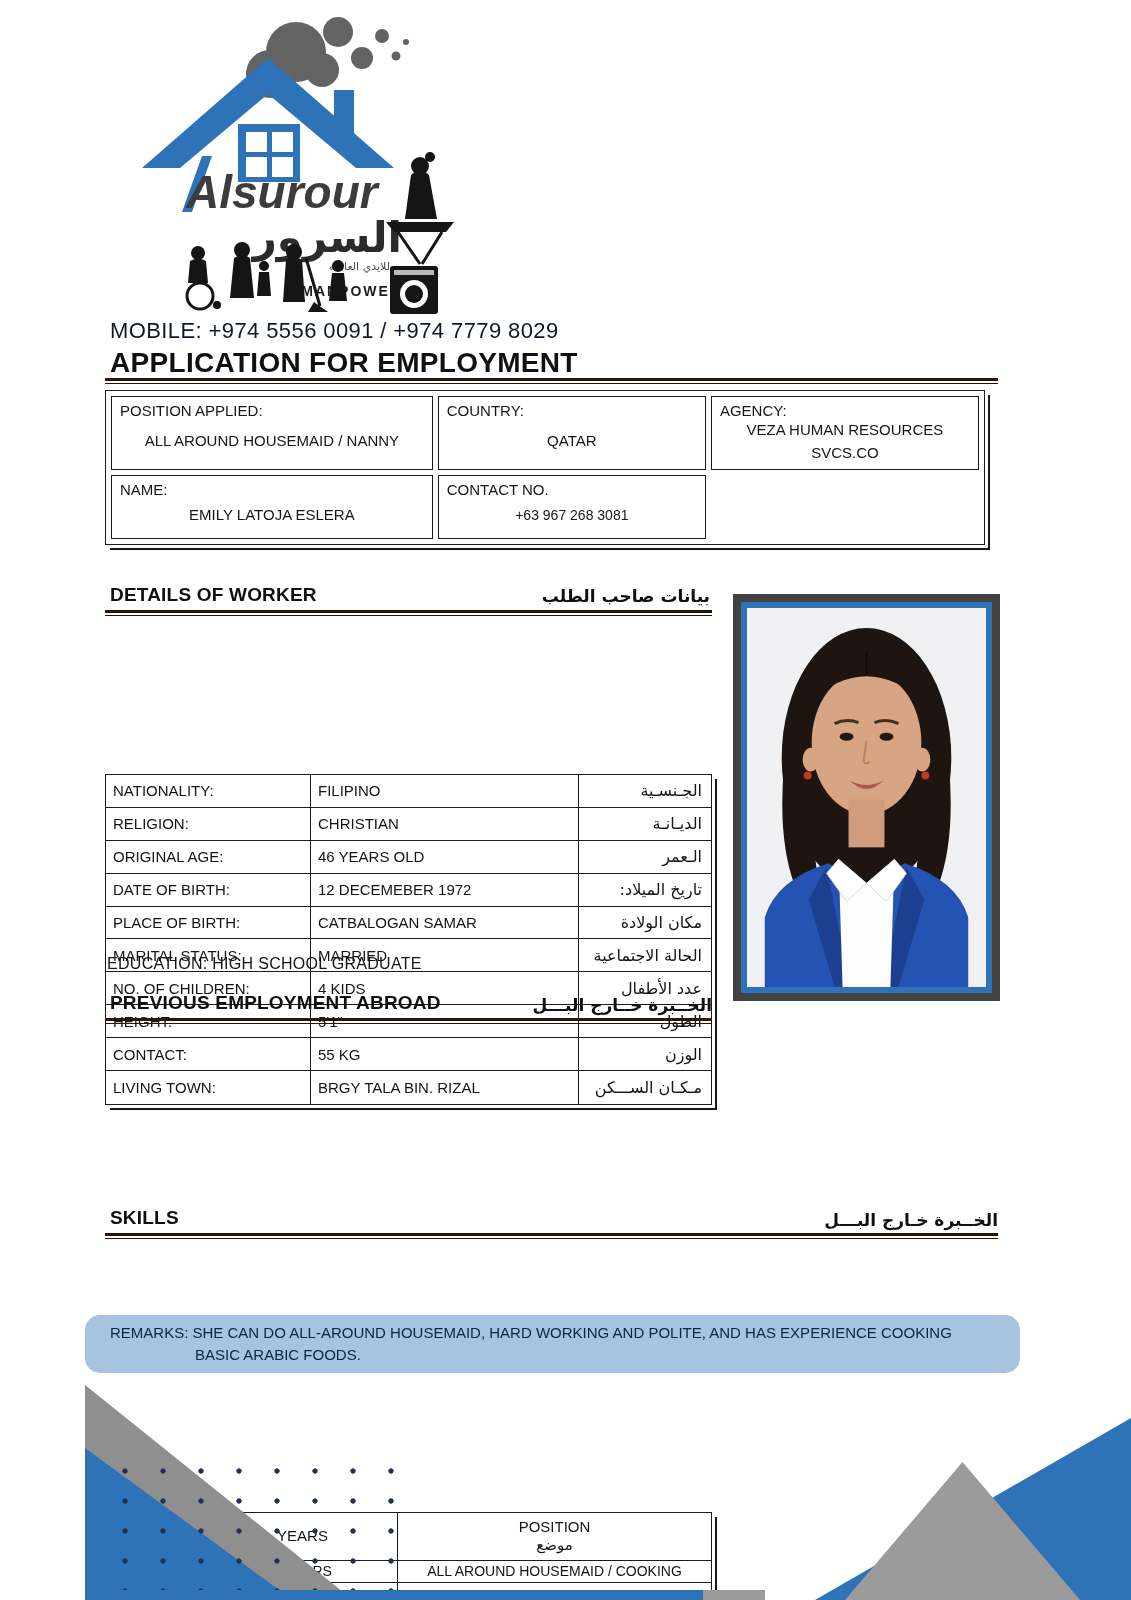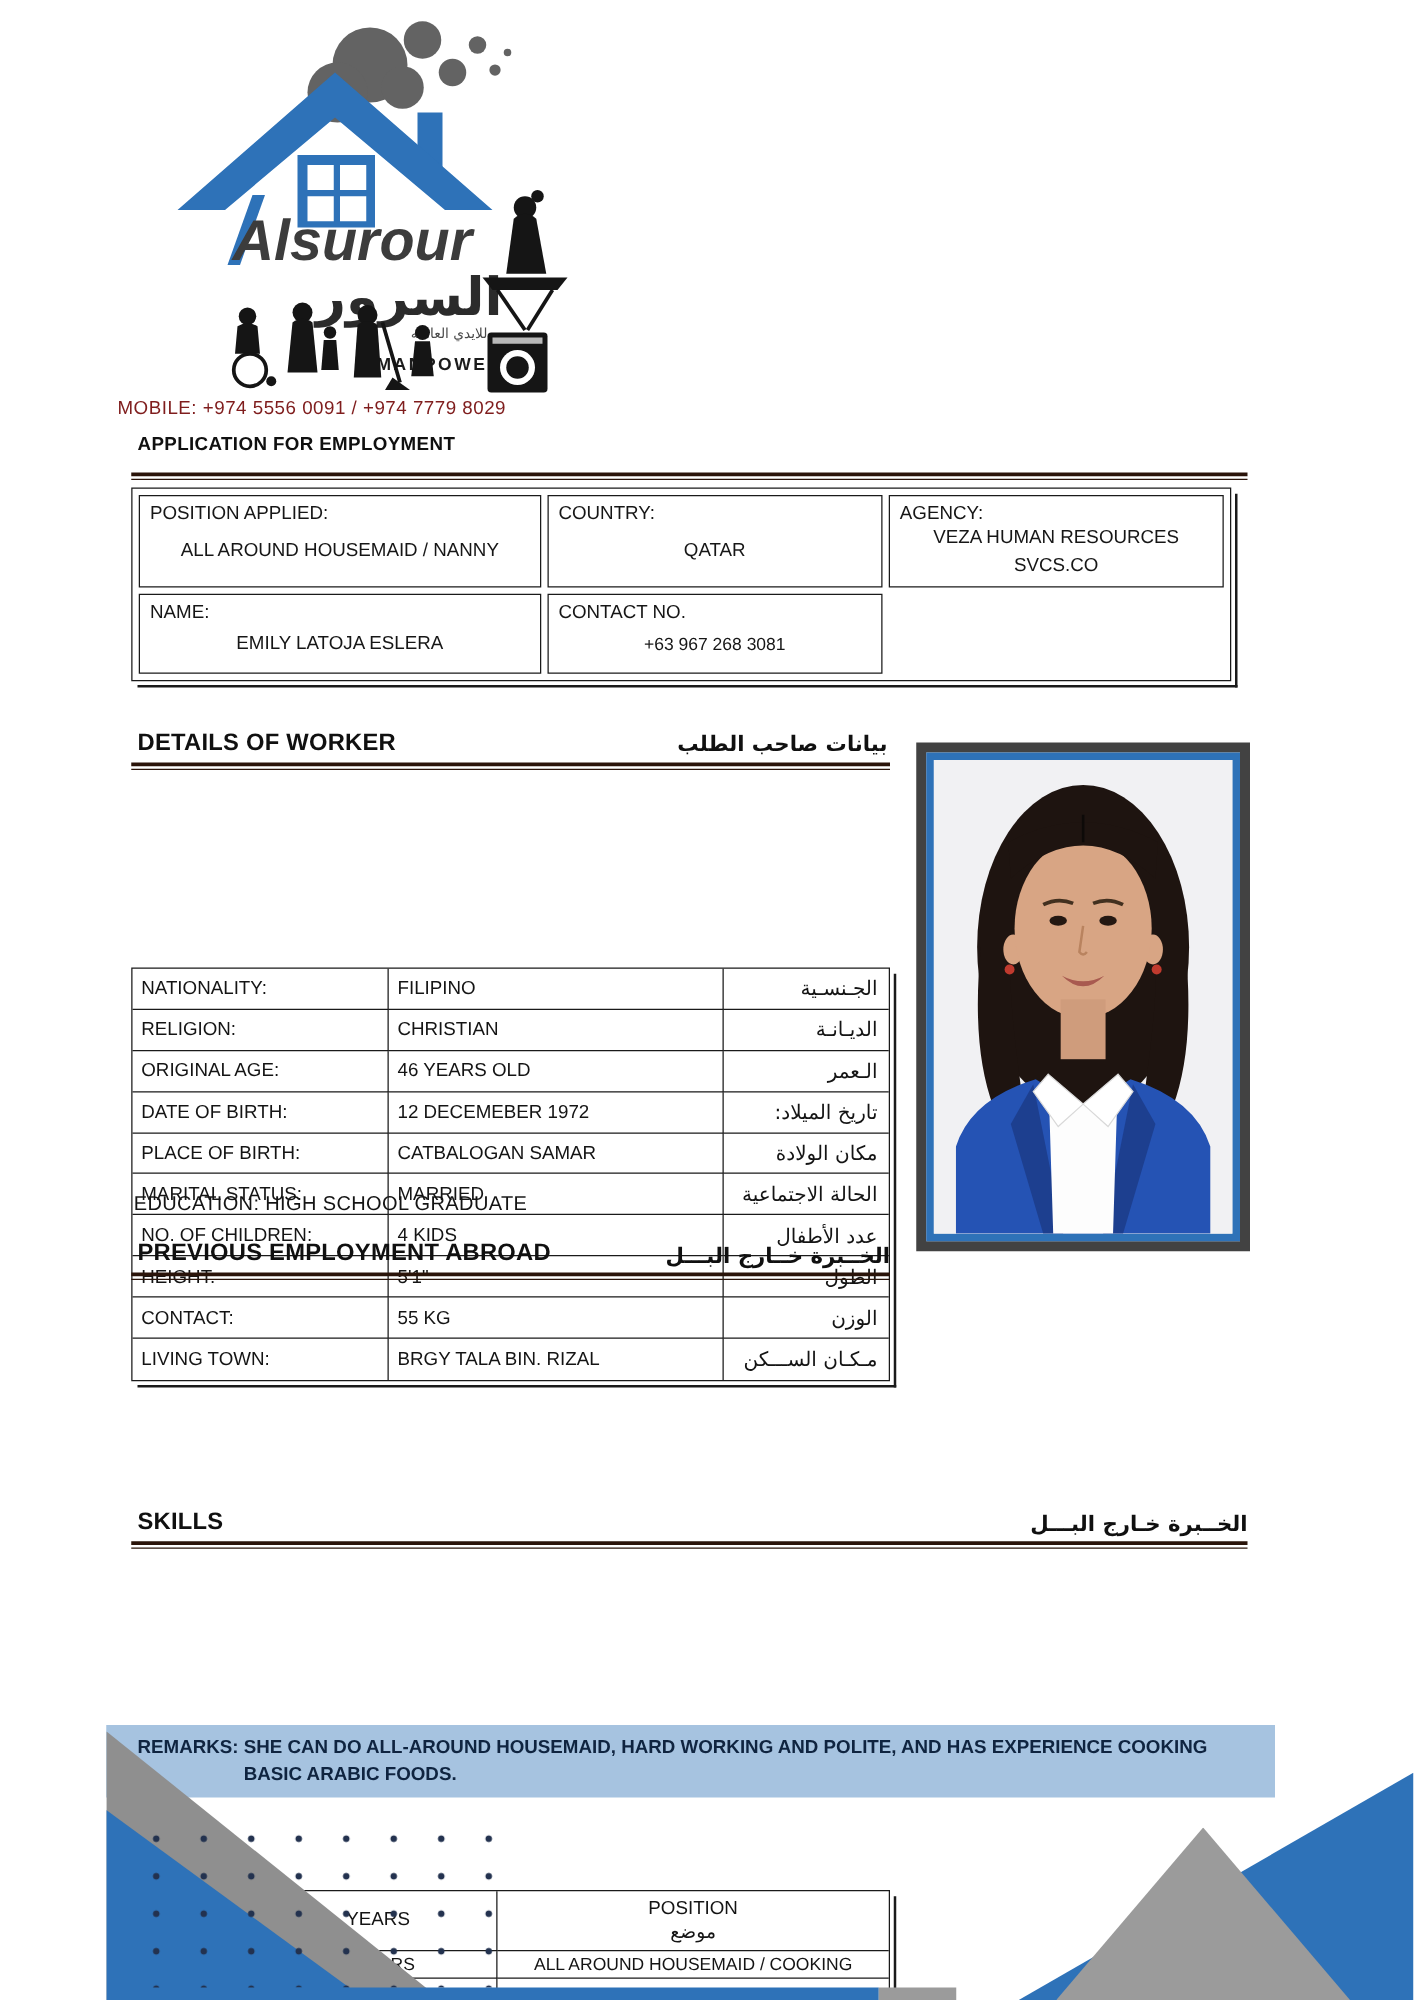--- a/index.html
+++ b/index.html
@@ -3,22 +3,22 @@
 <meta charset="utf-8">
 <style>
   * { margin:0; padding:0; box-sizing:border-box; }
   html,body { background:#ffffff; }
   body { font-family:"Liberation Sans", sans-serif; color:#111; }
   .page { position:relative; width:1131px; height:1600px; background:#fff; overflow:hidden; margin:0 auto; }
   .abs { position:absolute; }
   .ar { font-family:"DejaVu Sans", sans-serif; direction:rtl; }
 
   
-  .mobile-line { left:94px; top:318px; font-size:15px; letter-spacing:.4px; color:#7f1d1d; }
-  .page-title { left:110px; top:347px; font-size:15px; font-weight:bold; letter-spacing:.3px; color:#101010; }
+  .mobile-line { left:110px; top:318px; font-size:22px; letter-spacing:.4px; color:#0f172a; }
+  .page-title { left:110px; top:347px; font-size:28px; font-weight:bold; letter-spacing:.3px; color:#101010; }
   .sec-title { font-size:19px; font-weight:bold; color:#101010; letter-spacing:.2px; }
   .sec-title-ar { font-size:17px; font-weight:bold; color:#101010; text-align:right; }
   .rule { border-top:3px solid #2a140a; }
   .rule::after { content:""; display:block; height:1px; background:#2a140a; margin-top:2px; }
 
   
   .boxed { position:relative; border:1.6px solid #1a1a1a; background:#fff; }
   .boxed::after { content:""; position:absolute; top:4px; left:4px; width:100%; height:100%;
     border-right:2.5px solid #1a1a1a; border-bottom:2.5px solid #1a1a1a; pointer-events:none; }
 
@@ -47,23 +47,23 @@
 
   
   .emp-table { left:105px; top:1026px; width:607px; height:160px; display:grid;
     grid-template-columns:102px 190px 1fr; grid-template-rows:48px repeat(5, 1fr); }
   .e-cell { display:flex; flex-direction:column; align-items:center; justify-content:center;
     font-size:14px; color:#141414; border-bottom:1.2px solid #1a1a1a; text-align:center; line-height:1.25; }
   .e-cell.c1, .e-cell.c2 { border-right:1.2px solid #1a1a1a; }
   .e-cell.head { font-size:15px; }
 
   
-  .remarks { left:85px; top:1380px; width:935px; min-height:56px; background:#a6c3e0;
-    color:#0f2440; font-weight:bold; font-size:15px; line-height:22px;
-    padding:7px 28px 7px 110px; text-indent:-85px; }
+  .remarks { left:85px; top:1315px; width:935px; min-height:56px; background:#a6c3e0;
+    color:#0f2440; font-weight:normal; font-size:15px; line-height:22px;
+    padding:7px 28px 7px 110px; text-indent:-85px;border-radius:15px; }
 
   
   .tri-gray-left  { left:85px;  top:1385px; width:268px; height:215px; background:#8f8f8f;
     clip-path:polygon(0 0, 100% 100%, 0 100%); }
   .tri-blue-left  { left:85px;  top:1448px; width:208px; height:152px; background:#2e72b8;
     clip-path:polygon(0 0, 100% 100%, 0 100%); }
   .dots { left:100px; top:1450px; width:300px; height:140px;
     background-image:radial-gradient(circle, #23324f 2.3px, transparent 3px);
     background-size:38px 30px; background-position:6px 6px; }
   .tri-blue-right { left:815px; top:1418px; width:316px; height:182px; background:#2e72b8;

